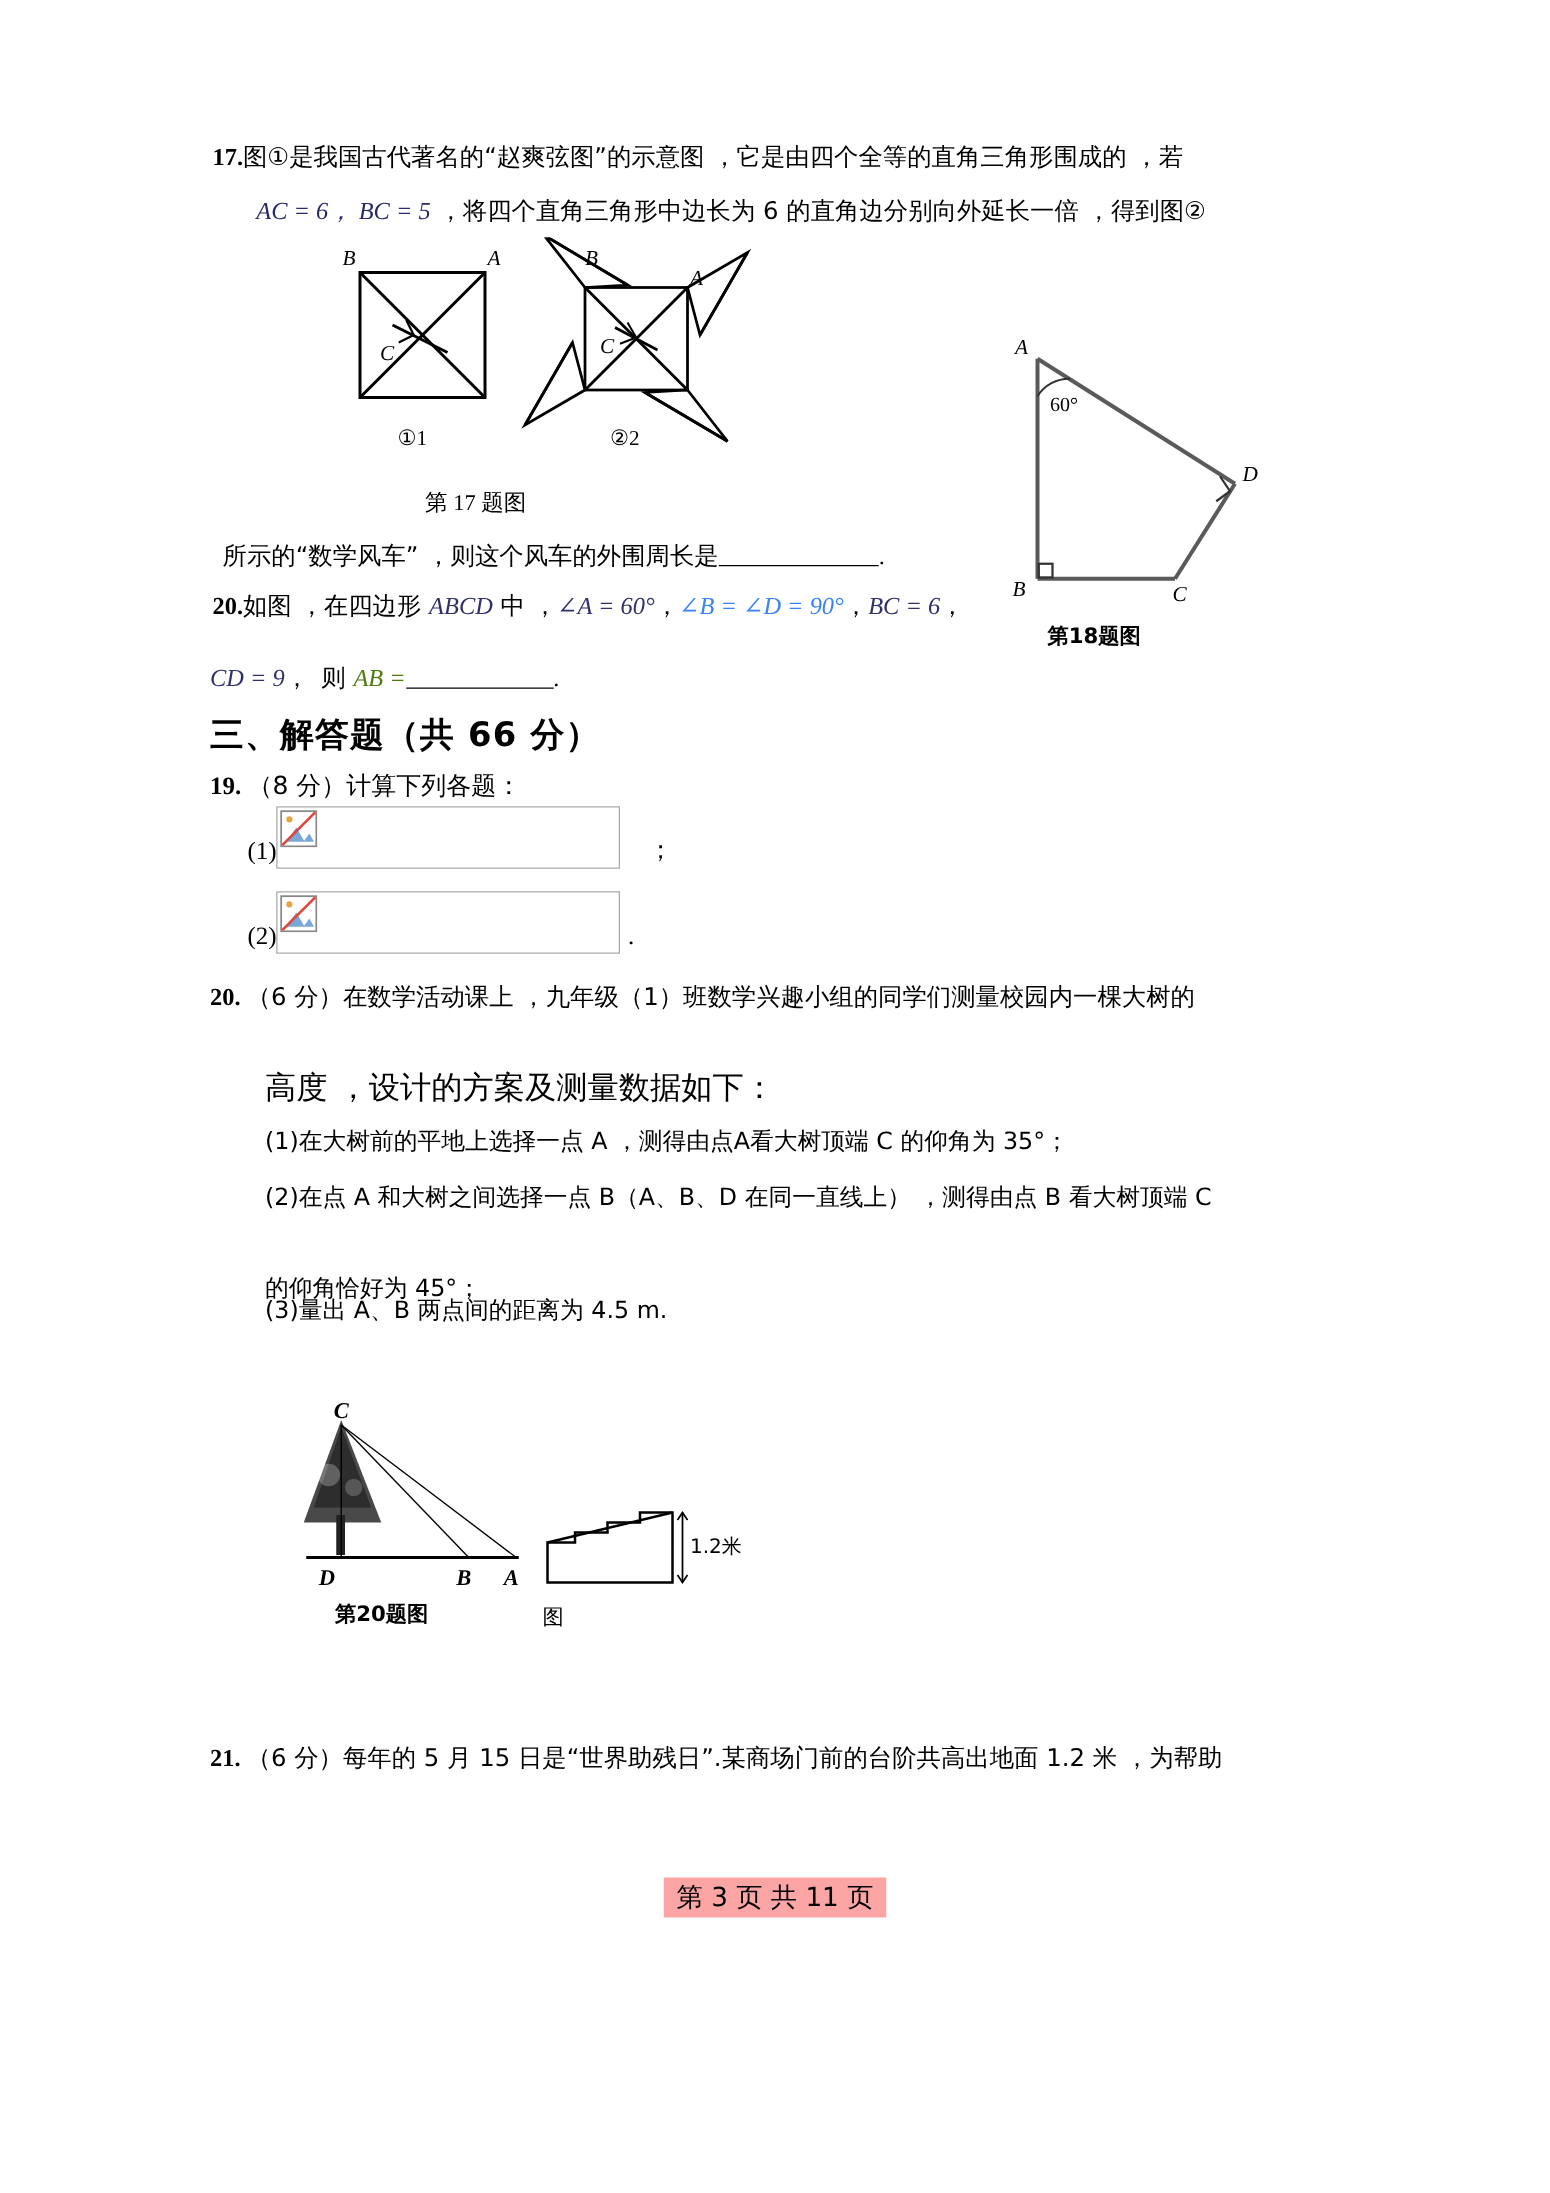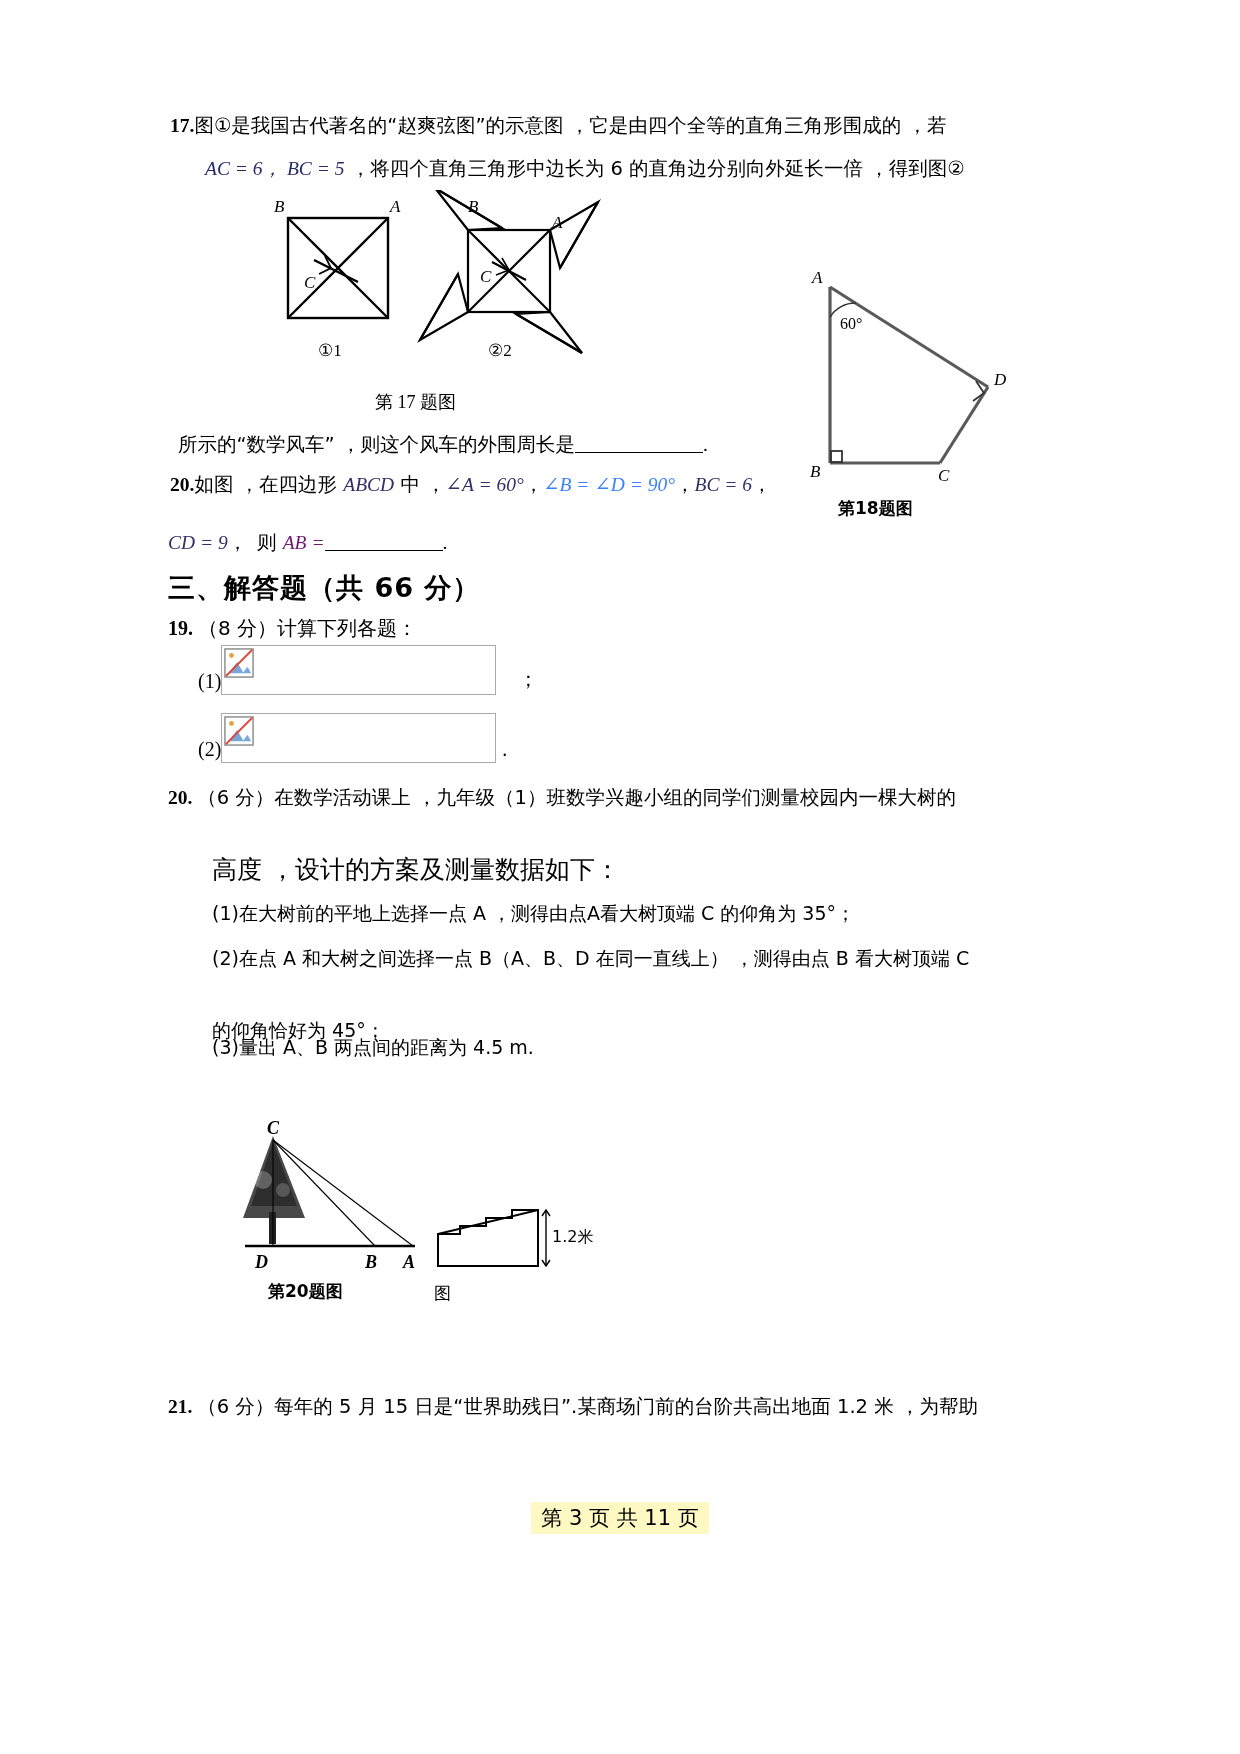--- a/index.html
+++ b/index.html
@@ -26,21 +26,21 @@
   
   .abs { position:absolute; }
 
   
   #q16 { left:170px; top:78px; width:830px; font-size:19.5px; line-height:26px; }
   #q17 { left:170px; top:113px; width:840px; font-size:19.5px; line-height:26px; }
   #q17b { left:205px; top:155px; width:810px; font-size:19.5px; line-height:28px; }
 
   
   #fig17 { left:230px; top:190px; width:420px; height:215px; }
-  #fig17cap { left:340px; top:390px; font-size:18px;margin-left:35px; }
+  #fig17cap { left:340px; top:390px; font-size:18px; }
 
   
   #q17tail { left:178px; top:432px; width:620px; font-size:19.5px; line-height:26px; }
   #q18 { left:170px; top:470px; width:640px; font-size:19.5px; line-height:30px; }
   #q18b { left:168px; top:528px; width:500px; font-size:19.5px; line-height:30px; }
 
   
   #fig18 { left:790px; top:265px; width:240px; height:230px; }
   #fig18cap { left:838px; top:497px; font-size:17px; }
 
@@ -63,21 +63,21 @@
   #fig20 { left:225px; top:1120px; width:220px; height:160px; }
   #fig20cap { left:268px; top:1280px; font-size:17px; font-weight:bold; }
   #fig20b { left:430px; top:1190px; width:180px; height:80px; }
   #fig20bcap { left:434px; top:1282px; font-size:17px; }
 
   
   #q21 { left:168px; top:1392px; width:850px; font-size:19.5px; line-height:30px; }
 
   
   #footer { left:0; top:1502px; width:1240px; text-align:center; font-size:21px; }
-  #footer .inner { display:inline-block; padding:2px 10px; background:#fef9c3; }
+  #footer .inner { display:inline-block; padding:2px 10px; background:#fca5a5; }
 
   svg { display:block; }
   .lbl { font-family:"Liberation Serif", serif; font-style:italic; font-size:17px; }
   .lblb { font-family:"Liberation Serif", serif; font-style:italic; font-weight:bold; font-size:18px; }
 </style>
 </head>
 <body>
 
 <div class="page">
 
@@ -135,21 +135,21 @@
   <div class="abs" id="fig17cap">第 17 题图</div>
 
   <div class="abs" id="q17tail">
     <span class="cn">所示的“数学风车” ，则这个风车的外围周长是</span><span class="blank-long"></span><span>.</span>
   </div>
 
   <div class="abs" id="q18">
     <span class="qnum">20.</span><span class="cn">如图 ，在四边形 </span><span class="mathit" style="color:#30306a">ABCD</span><span class="cn"> 中 ，</span><span class="mathit" style="color:#30306a">∠A = 60°</span><span>，</span><span class="mathit" style="color:#3b82f6">∠B = ∠D = 90°</span><span>，</span><span class="mathit" style="color:#30306a">BC = 6</span><span>，</span>
   </div>
   <div class="abs" id="q18b">
-    <span class="mathit" style="color:#30306a">CD = 9</span><span>，</span>&nbsp;&nbsp;<span class="cn">则 </span><span class="mathit" style="color:#701a75">AB =</span><span class="blank-med"></span><span>.</span>
+    <span class="mathit" style="color:#30306a">CD = 9</span><span>，</span>&nbsp;&nbsp;<span class="cn">则 </span><span class="mathit" style="color:#4d7c0f">AB =</span><span class="blank-med"></span><span>.</span>
   </div>
 
   <div class="abs" id="fig18">
     <svg width="240" height="230" viewBox="0 0 240 230">
       <g stroke="#5a5a5a" fill="none" stroke-width="3.2">
         <line x1="40" y1="22" x2="40" y2="198"></line>
         <line x1="40" y1="198" x2="150" y2="198"></line>
         <line x1="150" y1="198" x2="198" y2="122"></line>
         <line x1="198" y1="122" x2="40" y2="22"></line>
       </g>

